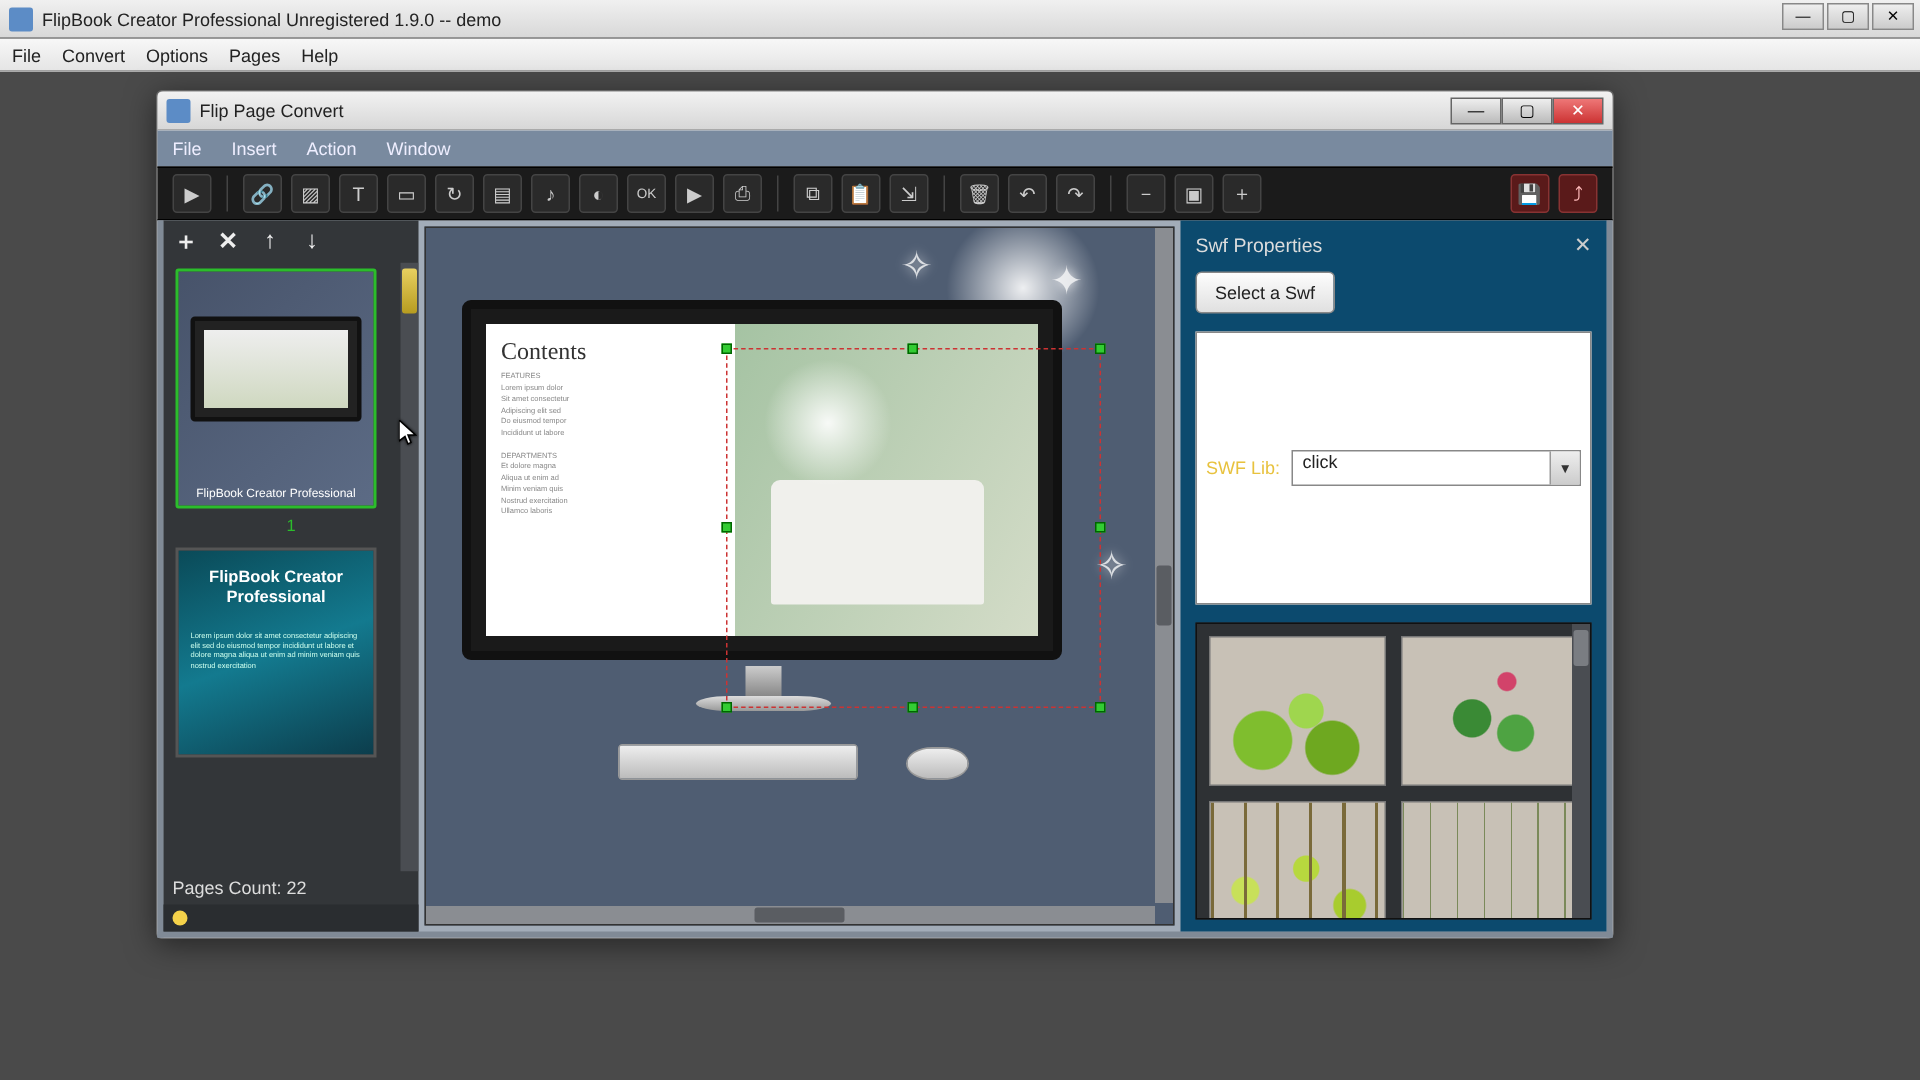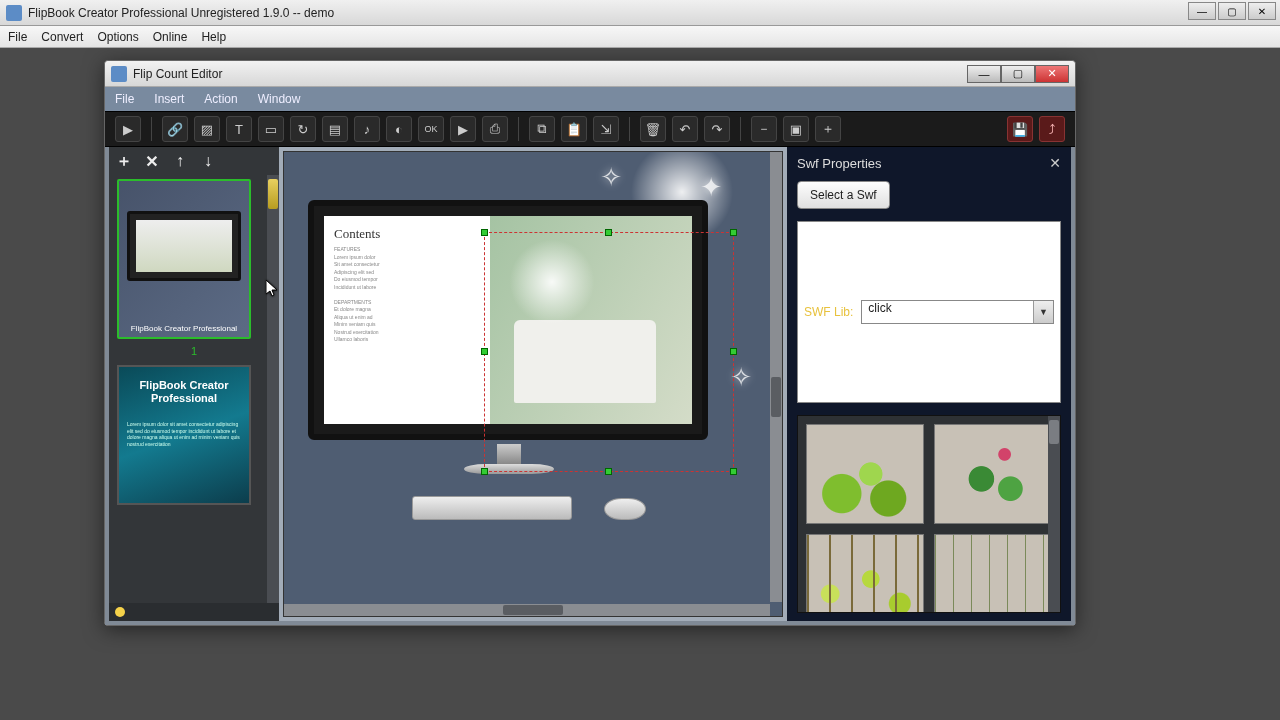--- a/index.html
+++ b/index.html
@@ -122,37 +122,37 @@
 .sel-box .h.sw{left:-4px;bottom:-4px}.sel-box .h.s{left:calc(50% - 4px);bottom:-4px}.sel-box .h.se{right:-4px;bottom:-4px}
 .monitor-big {
   position:absolute; left:24px; top:48px; width:400px; height:240px; background:#1a1a1a;
   border:6px solid #111; border-radius:6px;
 }
 .monitor-big .screen {
   position:absolute; left:10px; right:10px; top:10px; bottom:10px; background:#fff;
   display:flex;
 }
 .monitor-big .screen .lp { width:45%; padding:10px; }
-.monitor-big .screen .lp .ctitle { font-family: Georgia, serif; font-size:13px; color:#333; margin-bottom:4px; }
+.monitor-big .screen .lp .ctitle { font-family: Georgia, serif; font-size:16px; color:#333; margin-bottom:4px; }
 .monitor-big .screen .lp .lines { font-size:5px; color:#888; line-height:1.5; }
 .monitor-big .screen .rp { flex:1; background:linear-gradient(120deg,#a5c3a3,#d4dcc8); position:relative; }
 .monitor-big .screen .rp .sofa { position:absolute; left:12%; bottom:10%; width:70%; height:40%; background:#f0f0ec; border-radius:6px 6px 2px 2px; }
 .monitor-stand { position:absolute; left:180px; top:292px; width:90px; height:34px; }
 .monitor-stand .neck { width:24px; height:20px; background:linear-gradient(#ccc,#888); margin:0 auto; }
 .monitor-stand .base { width:90px; height:10px; background:linear-gradient(#ddd,#999); border-radius:50%/100%; }
 .keyboard { position:absolute; left:128px; top:344px; width:160px; height:24px; background:linear-gradient(#eee,#bbb); border-radius:3px; border:1px solid #999; }
 .mouse { position:absolute; left:320px; top:346px; width:42px; height:22px; background:linear-gradient(#eee,#bbb); border-radius:50%/60%; border:1px solid #999; }
 .vscroll { position:absolute; right:0; top:0; bottom:14px; width:12px; background:#8a8d92; }
 .vscroll .vt { position:absolute; left:1px; right:1px; top:50%; height:40px; background:#5a5d62; border-radius:2px; }
 .hscroll { position:absolute; left:0; right:12px; bottom:0; height:12px; background:#8a8d92; }
 .hscroll .ht { position:absolute; top:1px; bottom:1px; left:45%; width:60px; background:#5a5d62; border-radius:2px; }
 
 
 .props {
-  width: 284px; background: #0f172a; color: #ddd; display:flex; flex-direction:column; padding:8px 10px;
+  width: 284px; background: #0c4a6e; color: #ddd; display:flex; flex-direction:column; padding:8px 10px;
   font-size:12px;
 }
 .props-header { display:flex; align-items:center; margin-bottom:10px; }
 .props-header .ptitle { flex:1; font-size:13px; color:#ddd; }
 .props-header .close { cursor:pointer; font-size:14px; color:#ccc; }
 .select-swf-btn {
   padding:6px 12px; background:linear-gradient(#fdfdfd,#e0e0e0); color:#222; border:1px solid #888;
   border-radius:4px; cursor:pointer; font-size:12px; width:fit-content; margin-bottom:12px;
 }
 .swf-path { color:#e8c23e; font-size:12px; margin-bottom:14px; }
@@ -199,30 +199,30 @@
   </div>
   <div class="outer-win-controls">
     <div class="btn">—</div>
     <div class="btn">▢</div>
     <div class="btn">✕</div>
   </div>
   <div class="outer-menubar">
     <span>File</span>
     <span>Convert</span>
     <span>Options</span>
-    <span>Online</span>
+    <span>Pages</span>
     <span>Help</span>
   </div>
 
   <div class="outer-client">
 
     <div class="inner-window">
       <div class="inner-titlebar">
         <div class="icon-box"></div>
-        <div class="title">Flip Count Editor</div>
+        <div class="title">Flip Page Convert</div>
         <div class="inner-win-controls">
           <div class="btn min">—</div>
           <div class="btn max">▢</div>
           <div class="btn close">✕</div>
         </div>
       </div>
 
       <div class="inner-menubar">
         <span>File</span>
         <span>Insert</span>
@@ -277,20 +277,21 @@
             </div>
             <div class="page-num">1</div>
             <div class="page-thumb2">
               <div class="t1">FlipBook Creator Professional</div>
               <div class="body">Lorem ipsum dolor sit amet consectetur adipiscing elit sed do eiusmod tempor incididunt ut labore et dolore magna aliqua ut enim ad minim veniam quis nostrud exercitation</div>
             </div>
             <div class="sidebar-scroll">
               <div class="thumb"></div>
             </div>
           </div>
+          <div class="sidebar-footer">Pages Count: 22</div>
           <div class="tip-bar">
             <div class="bulb"></div>
           </div>
         </div>
 
         <div class="canvas-area">
           <div class="sparkle" style="right:60px; top:20px">✦</div>
           <div class="sparkle" style="right:160px; top:10px">✧</div>
           <div class="sparkle" style="right:110px; top:150px">✦</div>
           <div class="sparkle" style="right:30px; top:210px">✧</div>

